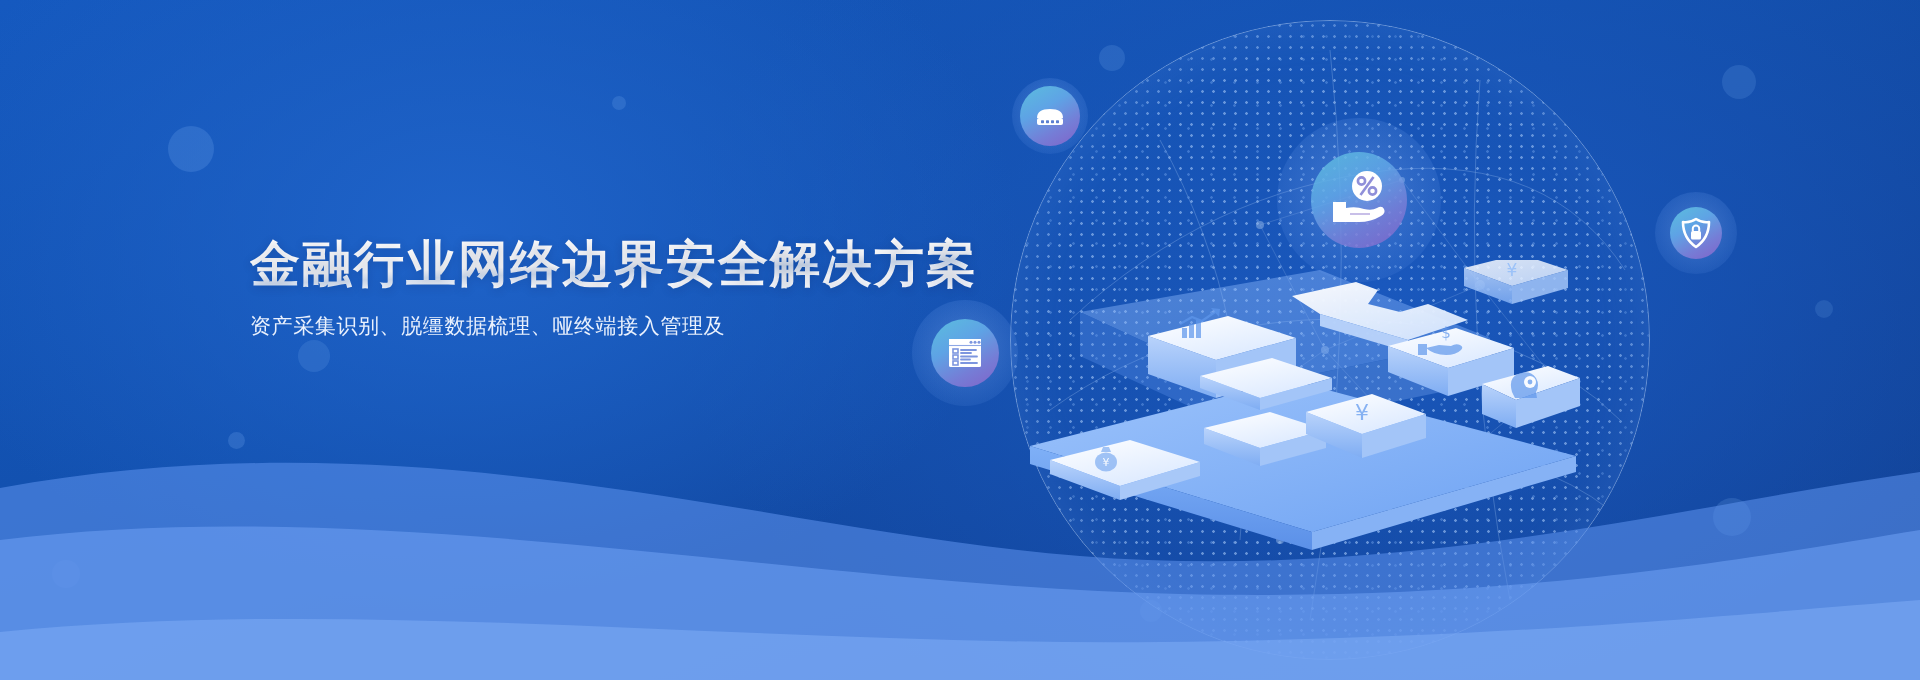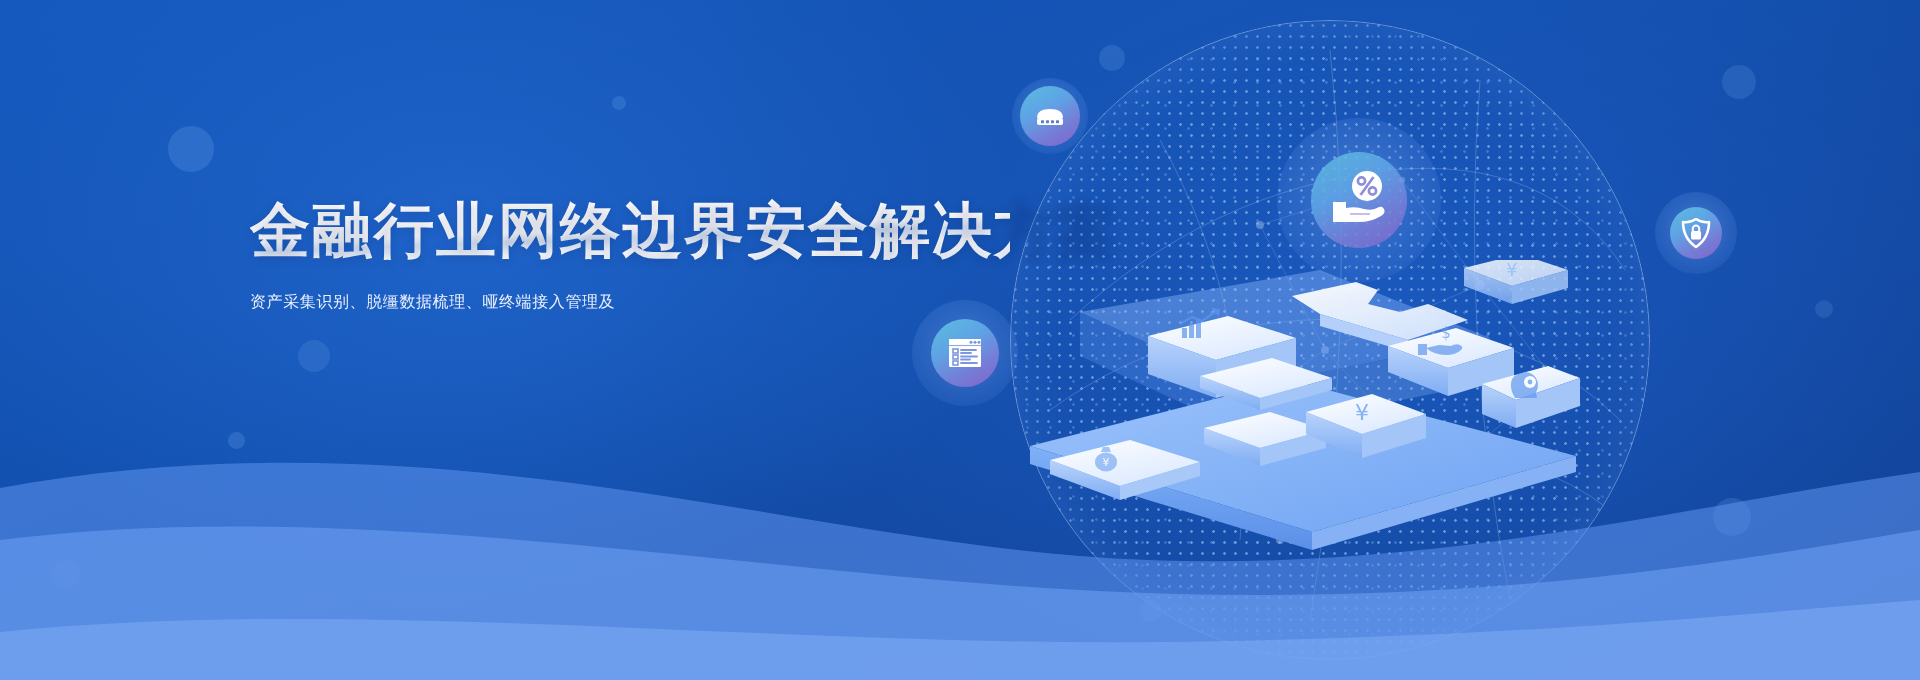--- a/index.html
+++ b/index.html
@@ -36,29 +36,30 @@
   }
   .globe-rim {
     position:absolute; inset:0; border-radius:50%;
     border:1.4px solid rgba(210,230,255,.72);
     box-shadow:inset 0 0 60px rgba(120,175,255,.25);
   }
 
   
   .copy { position:absolute; left:250px; top:198px; width:760px; }
   .headline {
-    font-size:60px; font-weight:700; letter-spacing:2px; line-height:1.1;
+    font-size:50px; font-weight:700; letter-spacing:2px; line-height:1.1;
     background:linear-gradient(178deg,#ffffff 0%,#ffffff 48%,#dbe6f5 58%,#ffffff 72%,#f3f7ff 100%);
     -webkit-background-clip:text; background-clip:text;
     -webkit-text-fill-color:transparent; color:transparent;
     text-shadow:0 2px 10px rgba(0,20,70,.18);
     white-space:nowrap;
+    margin-top:39px;
   }
   .subcopy {
-    margin-top:24px; color:#eaf1fd; font-size:16px; line-height:1.75;
+    margin-top:16px; color:#eaf1fd; font-size:21px; line-height:1.75;
     letter-spacing:.6px; font-weight:400;
   }
   .subcopy .line2 { padding-left:6px; }
 
   
   .badge { position:absolute; border-radius:50%; display:flex; align-items:center; justify-content:center; }
   .badge .halo {
     position:absolute; inset:0; border-radius:50%;
     background:radial-gradient(circle at 50% 45%, rgba(150,190,255,.32) 0%, rgba(110,160,240,.18) 60%, rgba(110,160,240,0) 100%);
   }

